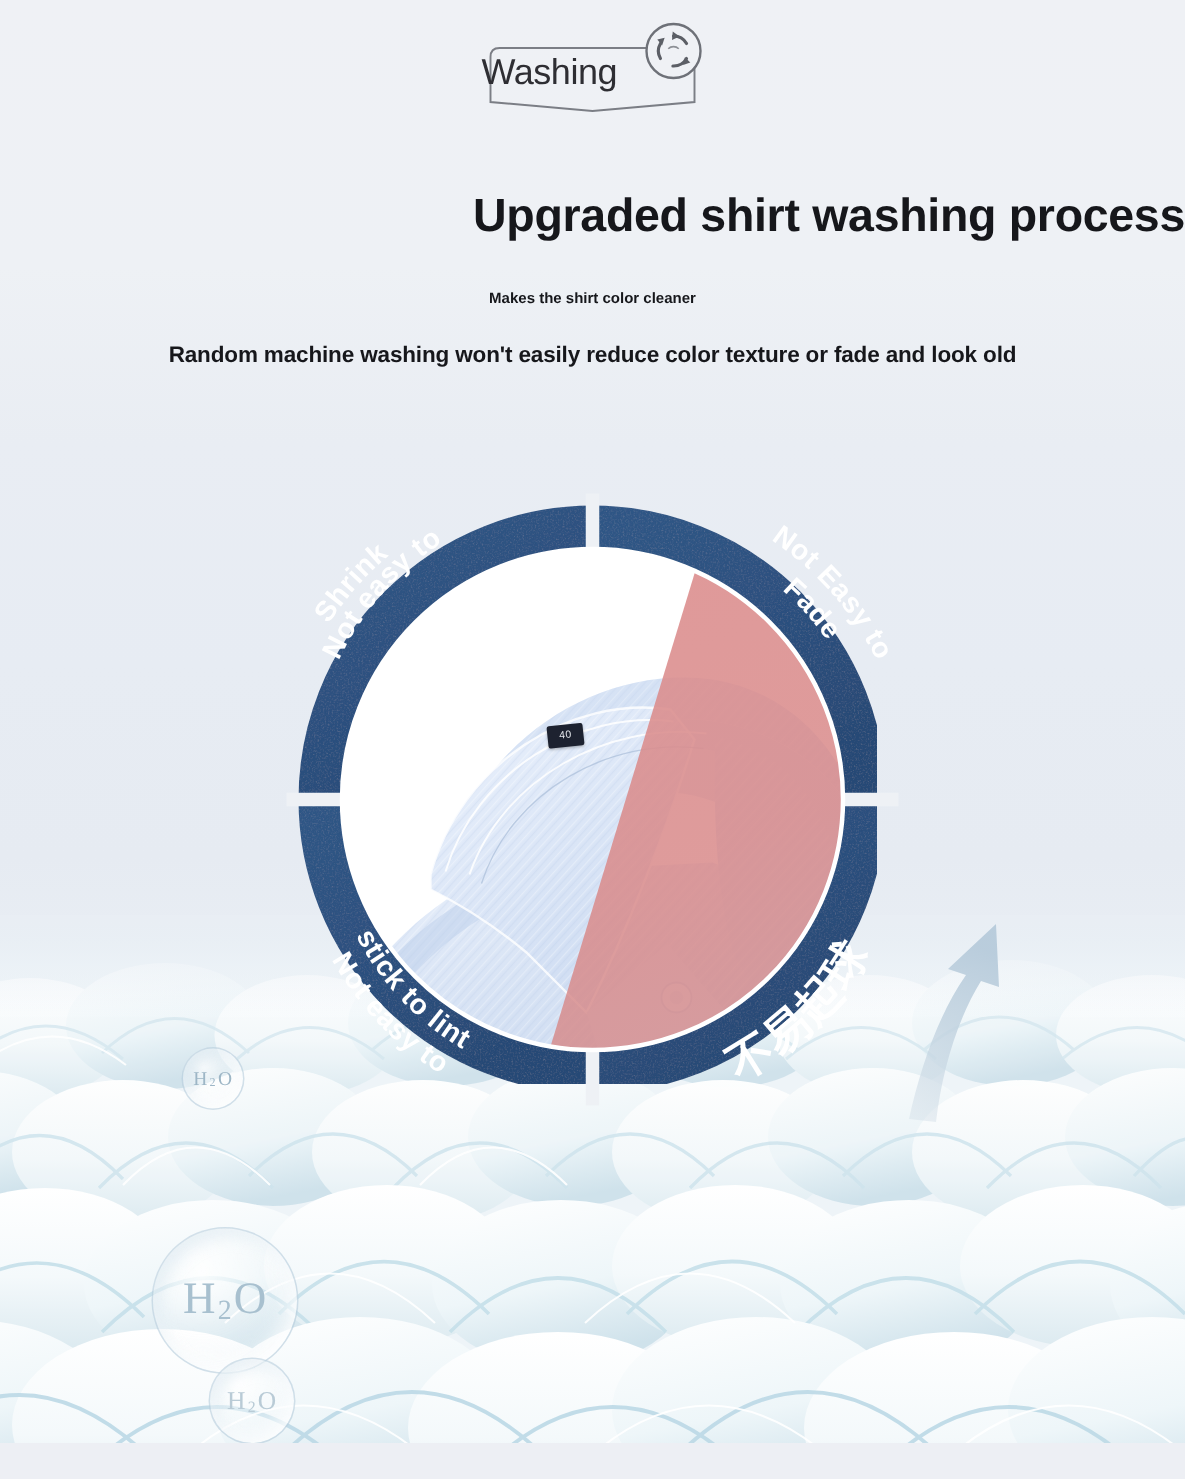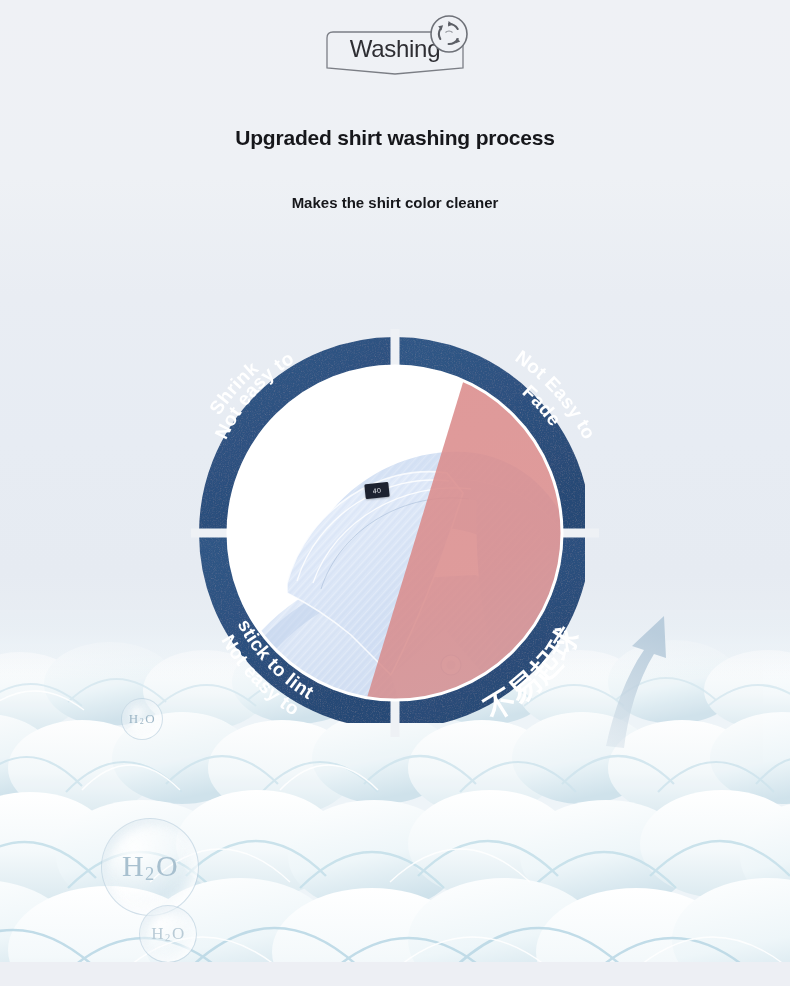--- a/index.html
+++ b/index.html
@@ -45,52 +45,52 @@
     height: 48px;
   }
   .badge-shape {
     position: absolute;
     inset: 0;
   }
   .badge-label {
     position: absolute;
     left: 0; right: 0;
     top: 7px;
-    text-align: center;
+    text-align: left;
     font-size: 24px;
     font-weight: 400;
     letter-spacing: -0.3px;
     color: #2e2e33;
     font-family: "Liberation Sans", sans-serif;
   }
   .badge-icon {
     position: absolute;
     right: -2px;
     top: -16px;
     width: 44px;
     height: 44px;
   }
 
   
   .title {
     position: absolute;
     left: 0; right: 0;
     top: 126px;
-    text-align: center;
-    font-size: 21px;
+    text-align: right;
+    font-size: 31px;
     font-weight: 700;
     color: #16171b;
     letter-spacing: -0.2px;
   }
   .subtitle {
     position: absolute;
     left: 0; right: 0;
     top: 194px;
     text-align: center;
-    font-size: 15px;
+    font-size: 10px;
     font-weight: 700;
     color: #16171b;
   }
   .tagline {
     position: absolute;
     left: 0; right: 0;
     top: 228px;
     text-align: center;
     font-size: 15px;
     font-weight: 700;
@@ -554,14 +554,15 @@
         </g>
         <g fill="none" stroke="#8d9096" stroke-width="1.1">
           <path d="M 18.5 20.5 A 5 5 0 0 1 25.5 20.5"></path>
         </g>
       </svg>
     </div>
   </div>
 
   <div class="title">Upgraded shirt washing process</div>
   <div class="subtitle">Makes the shirt color cleaner</div>
+  <div class="tagline">Random machine washing won't easily reduce color texture or fade and look old</div>
 
 </div>
 
 </body></html>

